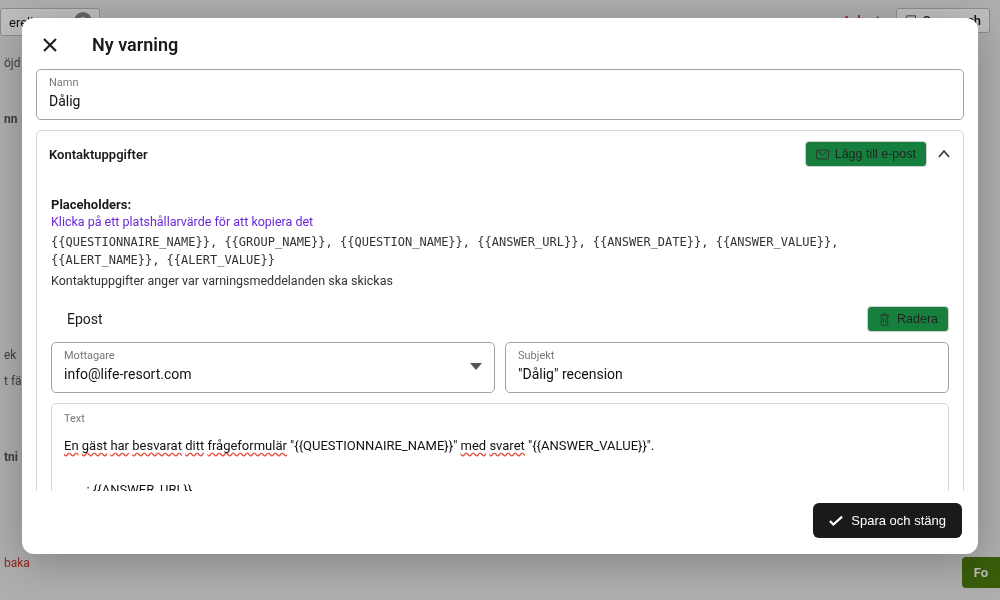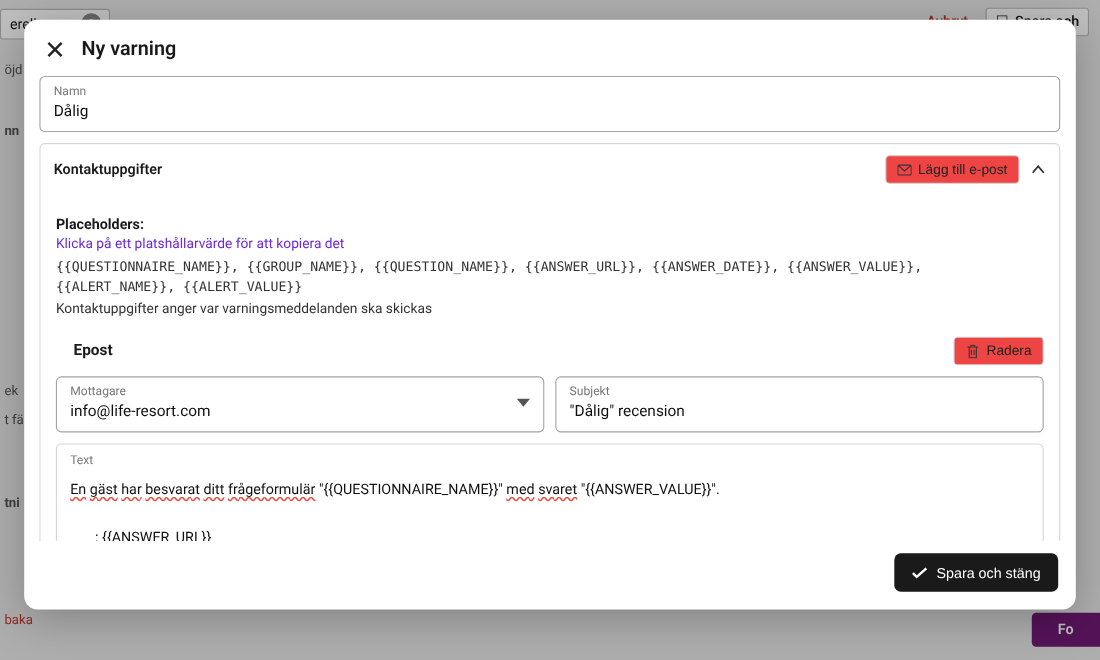--- a/index.html
+++ b/index.html
@@ -7,48 +7,48 @@
   .backdrop { position: absolute; inset: 0; background: #e8e8e8; }
   .overlay { position: absolute; inset: 0; background: rgba(0,0,0,0.25); }
   .bg-topbar { position: absolute; top: 0; left: 0; right: 0; height: 40px; display:flex; align-items:center; justify-content:flex-end; gap:12px; padding:0 10px; }
   .bg-btn-cancel { color:#c0392b; font-weight:600; margin-right:4px; }
   .bg-btn-save { display:flex; align-items:center; gap:6px; border:1px solid #bbb; background:#fff; border-radius:3px; padding:4px 8px; font-weight:500;}
   .bg-select { position:absolute; top:8px; left:0; width:100px; height:28px; border:1px solid #bbb; background:#fff; border-radius:3px; display:flex; align-items:center; padding:0 8px; justify-content:space-between;}
   .bg-help { position:absolute; top:12px; left:74px; width:18px; height:18px; border-radius:50%; background:#888; color:#fff; display:flex; align-items:center; justify-content:center; font-size:11px; font-weight:700;}
   .bg-left { position:absolute; left:0; top:50px; color:#555; font-size:12px; }
   .bg-left div { padding:6px 4px; }
   .bg-back { color:#c0392b; }
-  .bg-fo { position:absolute; right:0; bottom:12px; background:#701a75; color:#fff; padding:8px 24px; border-radius:4px 0 0 4px; font-weight:600;}
+  .bg-fo { position:absolute; right:0; bottom:12px; background:#4d7c0f; color:#fff; padding:8px 12px; border-radius:4px 0 0 4px; font-weight:600;}
   .modal { position: absolute; left: 22px; right: 22px; top: 18px; bottom: 46px; background: #fff; border-radius: 12px; box-shadow: 0 8px 40px rgba(0,0,0,0.25); display:flex; flex-direction:column; overflow:hidden;}
-  .modal-header { display:flex; align-items:center; gap:14px; padding:16px 18px 14px 18px; }
+  .modal-header { display:flex; align-items:center; gap:32px; padding:16px 18px 14px 18px; }
   .close-x { width:20px; height:20px; display:flex; align-items:center; justify-content:center; cursor:pointer; }
   .close-x svg { width:16px; height:16px; stroke:#222; stroke-width:2.2; }
   .modal-title { font-size:18px; font-weight:600; }
   .modal-body { flex:1; overflow-y:auto; padding: 0 14px 10px 14px; }
   .field { border:1px solid #a3a3a3; border-radius:5px; padding:6px 12px 8px 12px; background:#fff; margin-bottom:10px; }
   .field-label { font-size:11px; color:#777; line-height:14px; }
   .field-value { font-size:14px; color:#111; line-height:20px; margin-top:1px; }
   .row-two { display:flex; gap:10px; }
   .row-two > .field { flex:1; }
   .select-field { position:relative; }
   .select-caret { position:absolute; right:12px; top:50%; transform:translateY(-50%); }
   .select-caret svg { width:12px; height:12px; fill:#555; }
   .section-card { border:1px solid #d7d7d7; border-radius:5px; background:#fff; }
   .section-header { display:flex; align-items:center; justify-content:space-between; padding:10px 12px; font-weight:600; font-size:13px; }
   .section-header-right { display:flex; align-items:center; gap:10px; }
-  .btn { display:inline-flex; align-items:center; gap:6px; border:1px solid #d0d0d0; background:#ef4444; border-radius:4px; padding:5px 10px; font-size:12.5px; cursor:pointer; color:#222; }
+  .btn { display:inline-flex; align-items:center; gap:6px; border:1px solid #d0d0d0; background:#15803d; border-radius:4px; padding:5px 10px; font-size:12.5px; cursor:pointer; color:#222; }
   .btn svg { width:13px; height:13px; }
   .icon-chevron { width:14px; height:14px; display:flex; align-items:center; justify-content:center; cursor:pointer;}
   .section-body { padding: 4px 14px 14px 14px; margin-top: 16px; }
   .ph-title { font-weight:700; font-size:13px; margin-bottom:2px;}
   .ph-desc { font-size:12.5px; color:#6d28d9; margin-bottom:4px; }
   .ph-code { font-family: ui-monospace, SFMono-Regular, Menlo, Consolas, monospace; font-size:12px; color:#333; line-height:18px; white-space:pre-wrap; word-break:break-word; }
   .ph-note { font-size:12.5px; color:#333; margin-top:4px; }
   .epost-row { display:flex; align-items:center; justify-content:space-between; margin-top:18px; margin-bottom:10px;}
-  .epost-title { font-weight:700; font-size:14px;padding-left:16px; }
+  .epost-title { font-weight:400; font-size:14px;padding-left:16px; }
   .textarea-field { border:1px solid #d7d7d7; border-radius:5px; padding:8px 12px 10px 12px; }
   .textarea-label { font-size:11px; color:#777; }
   .textarea-content { font-size:13px; color:#111; line-height:22px; margin-top:10px; white-space:pre-wrap; }
   .spell { text-decoration: underline wavy #e74c3c; text-decoration-skip-ink: none; text-underline-offset:2px;}
   .modal-footer { padding: 12px 16px 16px 16px; display:flex; justify-content:flex-end; }
   .btn-primary { background:#1a1a1a; color:#fff; border:none; border-radius:6px; padding:10px 16px; font-size:13px; display:inline-flex; align-items:center; gap:8px; cursor:pointer;}
   .btn-primary svg { width:14px; height:14px; stroke:#fff; stroke-width:2.5; fill:none;}
 </style>
 </head>
 <body>

